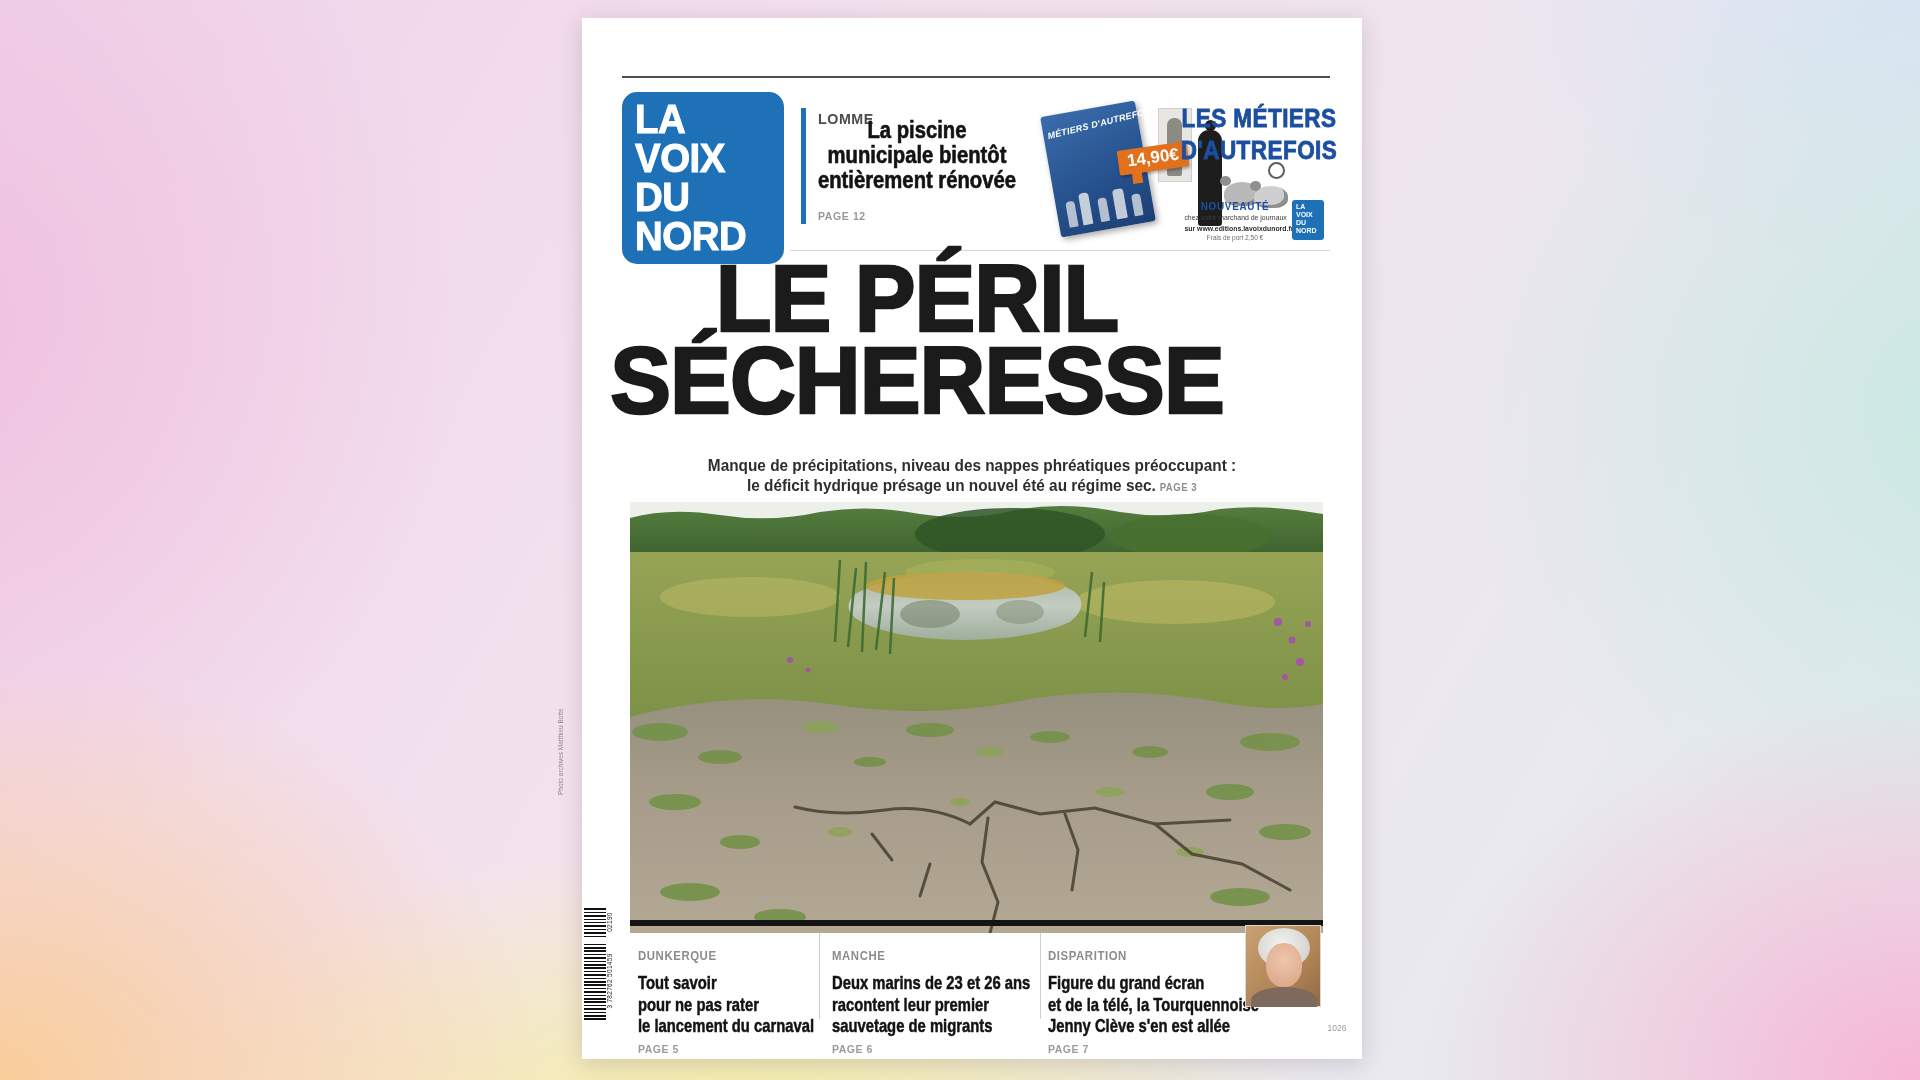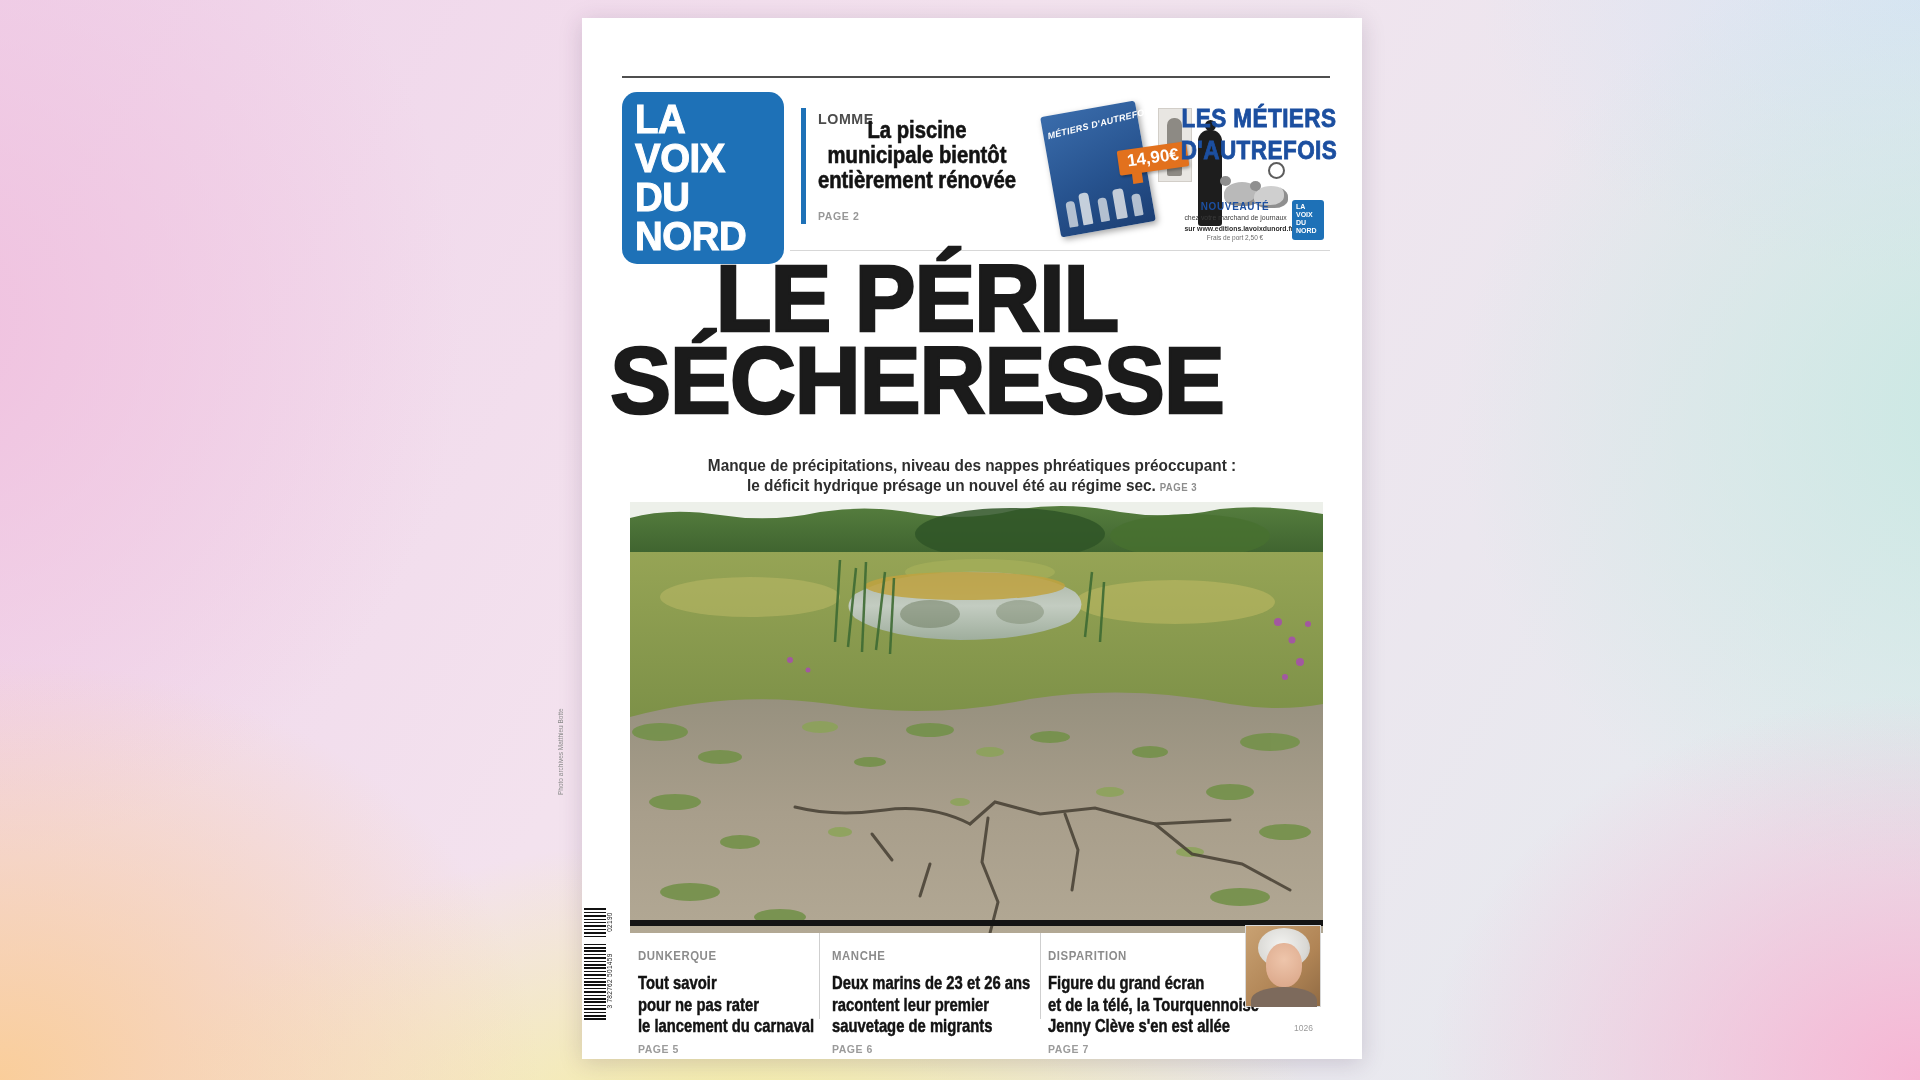--- a/index.html
+++ b/index.html
@@ -149,21 +149,21 @@
 
   
   .barcode-wrap { position:absolute; left:2px; top:882px; width:30px; height:120px; }
   .barcode-rot { position:absolute; left:0; top:120px; width:120px; height:30px;
     transform:rotate(-90deg); transform-origin:left top; display:flex; gap:5px; }
   .bc-group { display:flex; flex-direction:column; }
   .bc-main { width:78px; } .bc-addon { width:30px; }
   .bc-bars { flex:1; background:repeating-linear-gradient(90deg,#111 0 1.5px, #fff 1.5px 3.4px); }
   .bc-digits { font-size:6.5px; color:#222; text-align:center; letter-spacing:.3px; line-height:8px; }
 
-  .issue-code { position:absolute; left:712px; top:1005px; width:30px; text-align:left;
+  .issue-code { position:absolute; left:740px; top:1005px; width:30px; text-align:center;
     font-size:8.5px; color:#9a9a9a; }
 </style>
 </head>
 <body>
 
 <div class="stage">
   <div class="page">
 
     <div class="edition-rule"></div>
 
@@ -174,21 +174,21 @@
       <div class="logo-line">NORD</div>
     </div>
 
     <div class="teaser-bar"></div>
     <div class="teaser-kicker">LOMME</div>
     <div class="teaser-title">
       <div class="teaser-title-line">La piscine</div>
       <div class="teaser-title-line">municipale bientôt</div>
       <div class="teaser-title-line">entièrement rénovée</div>
     </div>
-    <div class="teaser-page">PAGE 2</div>
+    <div class="teaser-page">PAGE 12</div>
 
     <div class="ad">
       <div class="ad-cover">
         <div class="cover-title">MÉTIERS D'AUTREFOIS</div>
         <div class="cover-fig f1"></div>
         <div class="cover-fig f2"></div>
         <div class="cover-fig f3"></div>
         <div class="cover-fig f4"></div>
         <div class="cover-fig f5"></div>
       </div>

